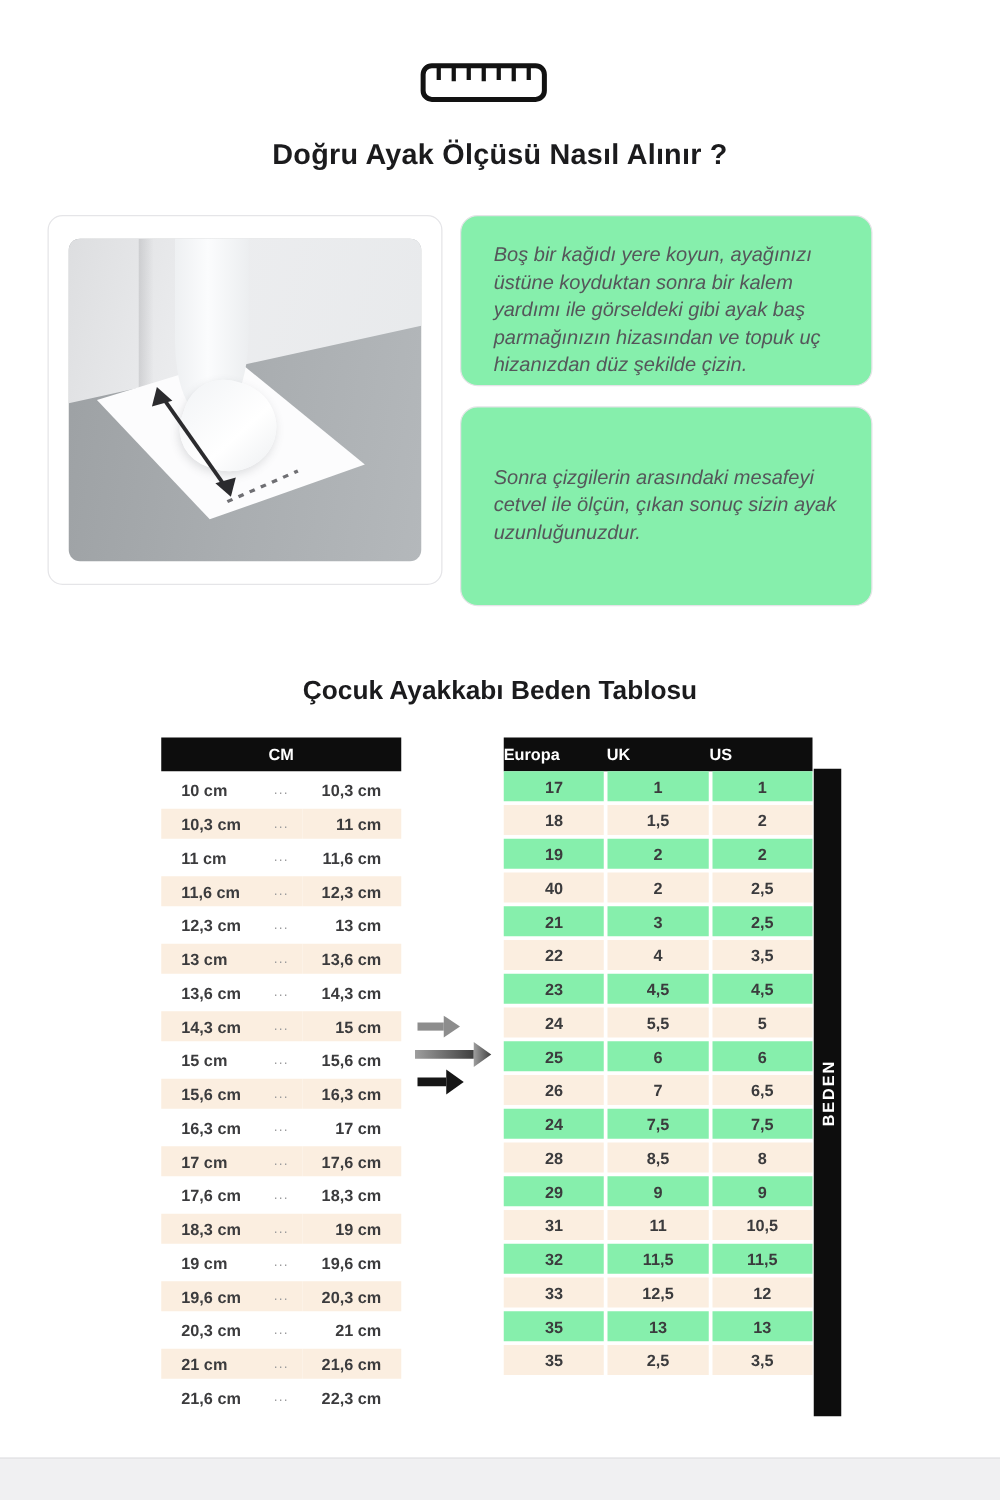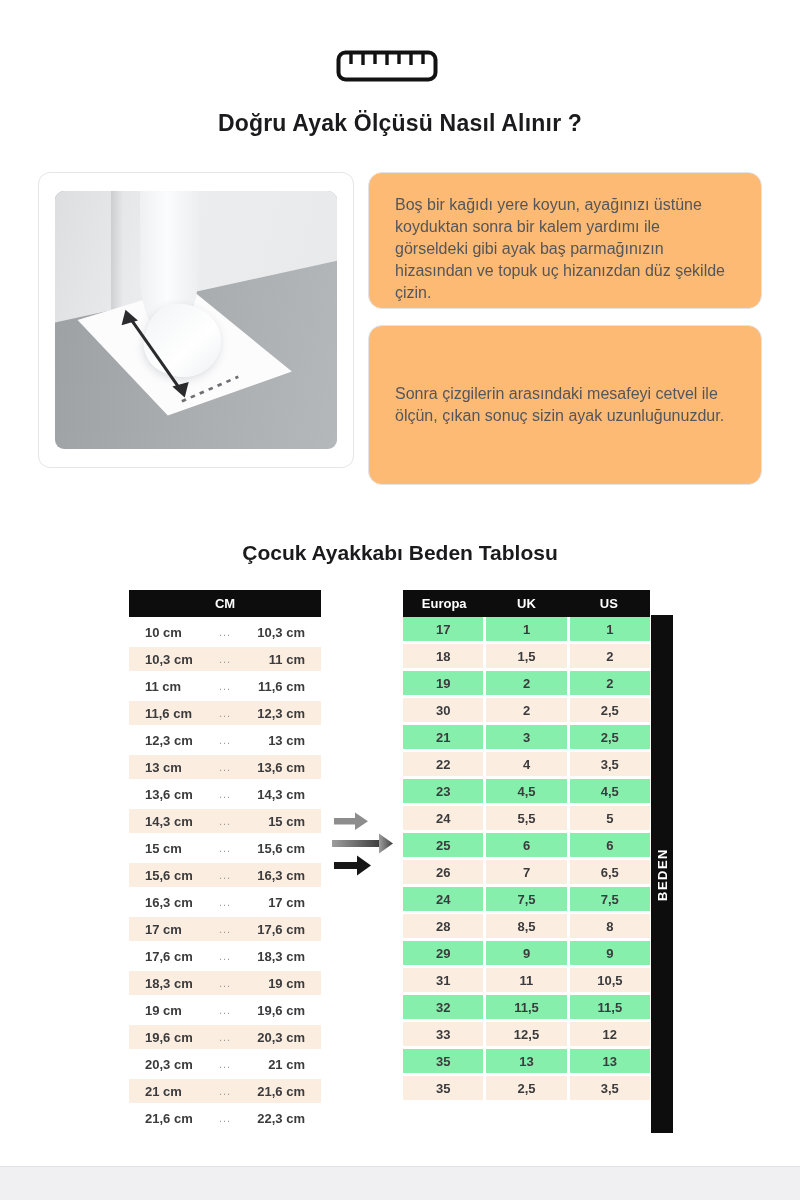--- a/index.html
+++ b/index.html
@@ -53,22 +53,22 @@
   .foot {
     position:absolute; left:32%; top:44%; width:27%; height:28%;
     background:linear-gradient(120deg,#f2f4f6,#ffffff 60%,#eef0f2);
     border-radius:48% 52% 55% 45%; transform:rotate(18deg);
     box-shadow:0 3px 8px rgba(80,85,90,0.18);
   }
   .measure-svg { position:absolute; inset:0; width:100%; height:100%; }
 
   
   .info-card {
-    position:absolute; left:368px; width:394px;
-    border:1px solid #e4e4e7; border-radius:14px; background:#fdba74;
+    position:absolute; left:368px; width:330px;
+    border:1px solid #e4e4e7; border-radius:14px; background:#86efac;font-style:italic;
   }
   .info-card.first { top:172px; height:137px; }
   .info-card.second { top:325px; height:160px; display:flex; align-items:center; }
   .info-card p {
     margin:21px 26px; font-size:16px; line-height:22px; color:#55565a;
   }
   .info-card.second p { margin:0 26px; }
 
   
   .tbl-head {
@@ -81,21 +81,21 @@
   .cm-table tr { height:24px; }
   .cm-table td { font-size:13px; font-weight:bold; color:#3b3b3d; padding:0; }
   .cm-table td:first-child { width:41%; text-align:left; padding-left:16px; }
   .cm-table td:nth-child(2) { width:18%; text-align:center; font-size:11px; font-weight:normal; color:#9b9b9d; letter-spacing:1px; }
   .cm-table td:last-child { width:41%; text-align:right; padding-right:16px; }
   .cm-table tr:nth-child(even) td { background:#fbeee0; }
   .cm-table tr:nth-child(odd) td { background:#ffffff; }
 
   .size-table { position:absolute; left:403px; top:590px; width:247px; }
   .size-table .tbl-head { justify-content:space-between; padding:0; }
-  .size-table .tbl-head span { flex:1; text-align:center; }
+  .size-table .tbl-head span { flex:1; }
   .size-table table { width:100%; border-collapse:separate; border-spacing:3px 3px; margin-left:-3px; margin-top:-3px; width:253px; }
   .size-table tr { height:24px; }
   .size-table td { width:33.33%; text-align:center; font-size:13px; font-weight:bold; color:#3b3b3d; padding:0; background:#86efac; }
   .size-table tr:nth-child(even) td { background:#fbeee0; }
 
   .beden-bar {
     position:absolute; left:651px; top:615px; width:22px; height:518px;
     background:#0d0d0d; display:flex; align-items:center; justify-content:center;
   }
   .beden-bar span {
@@ -300,21 +300,21 @@
             <td>18</td>
             <td>1,5</td>
             <td>2</td>
           </tr>
           <tr>
             <td>19</td>
             <td>2</td>
             <td>2</td>
           </tr>
           <tr>
-            <td>30</td>
+            <td>40</td>
             <td>2</td>
             <td>2,5</td>
           </tr>
           <tr>
             <td>21</td>
             <td>3</td>
             <td>2,5</td>
           </tr>
           <tr>
             <td>22</td>

